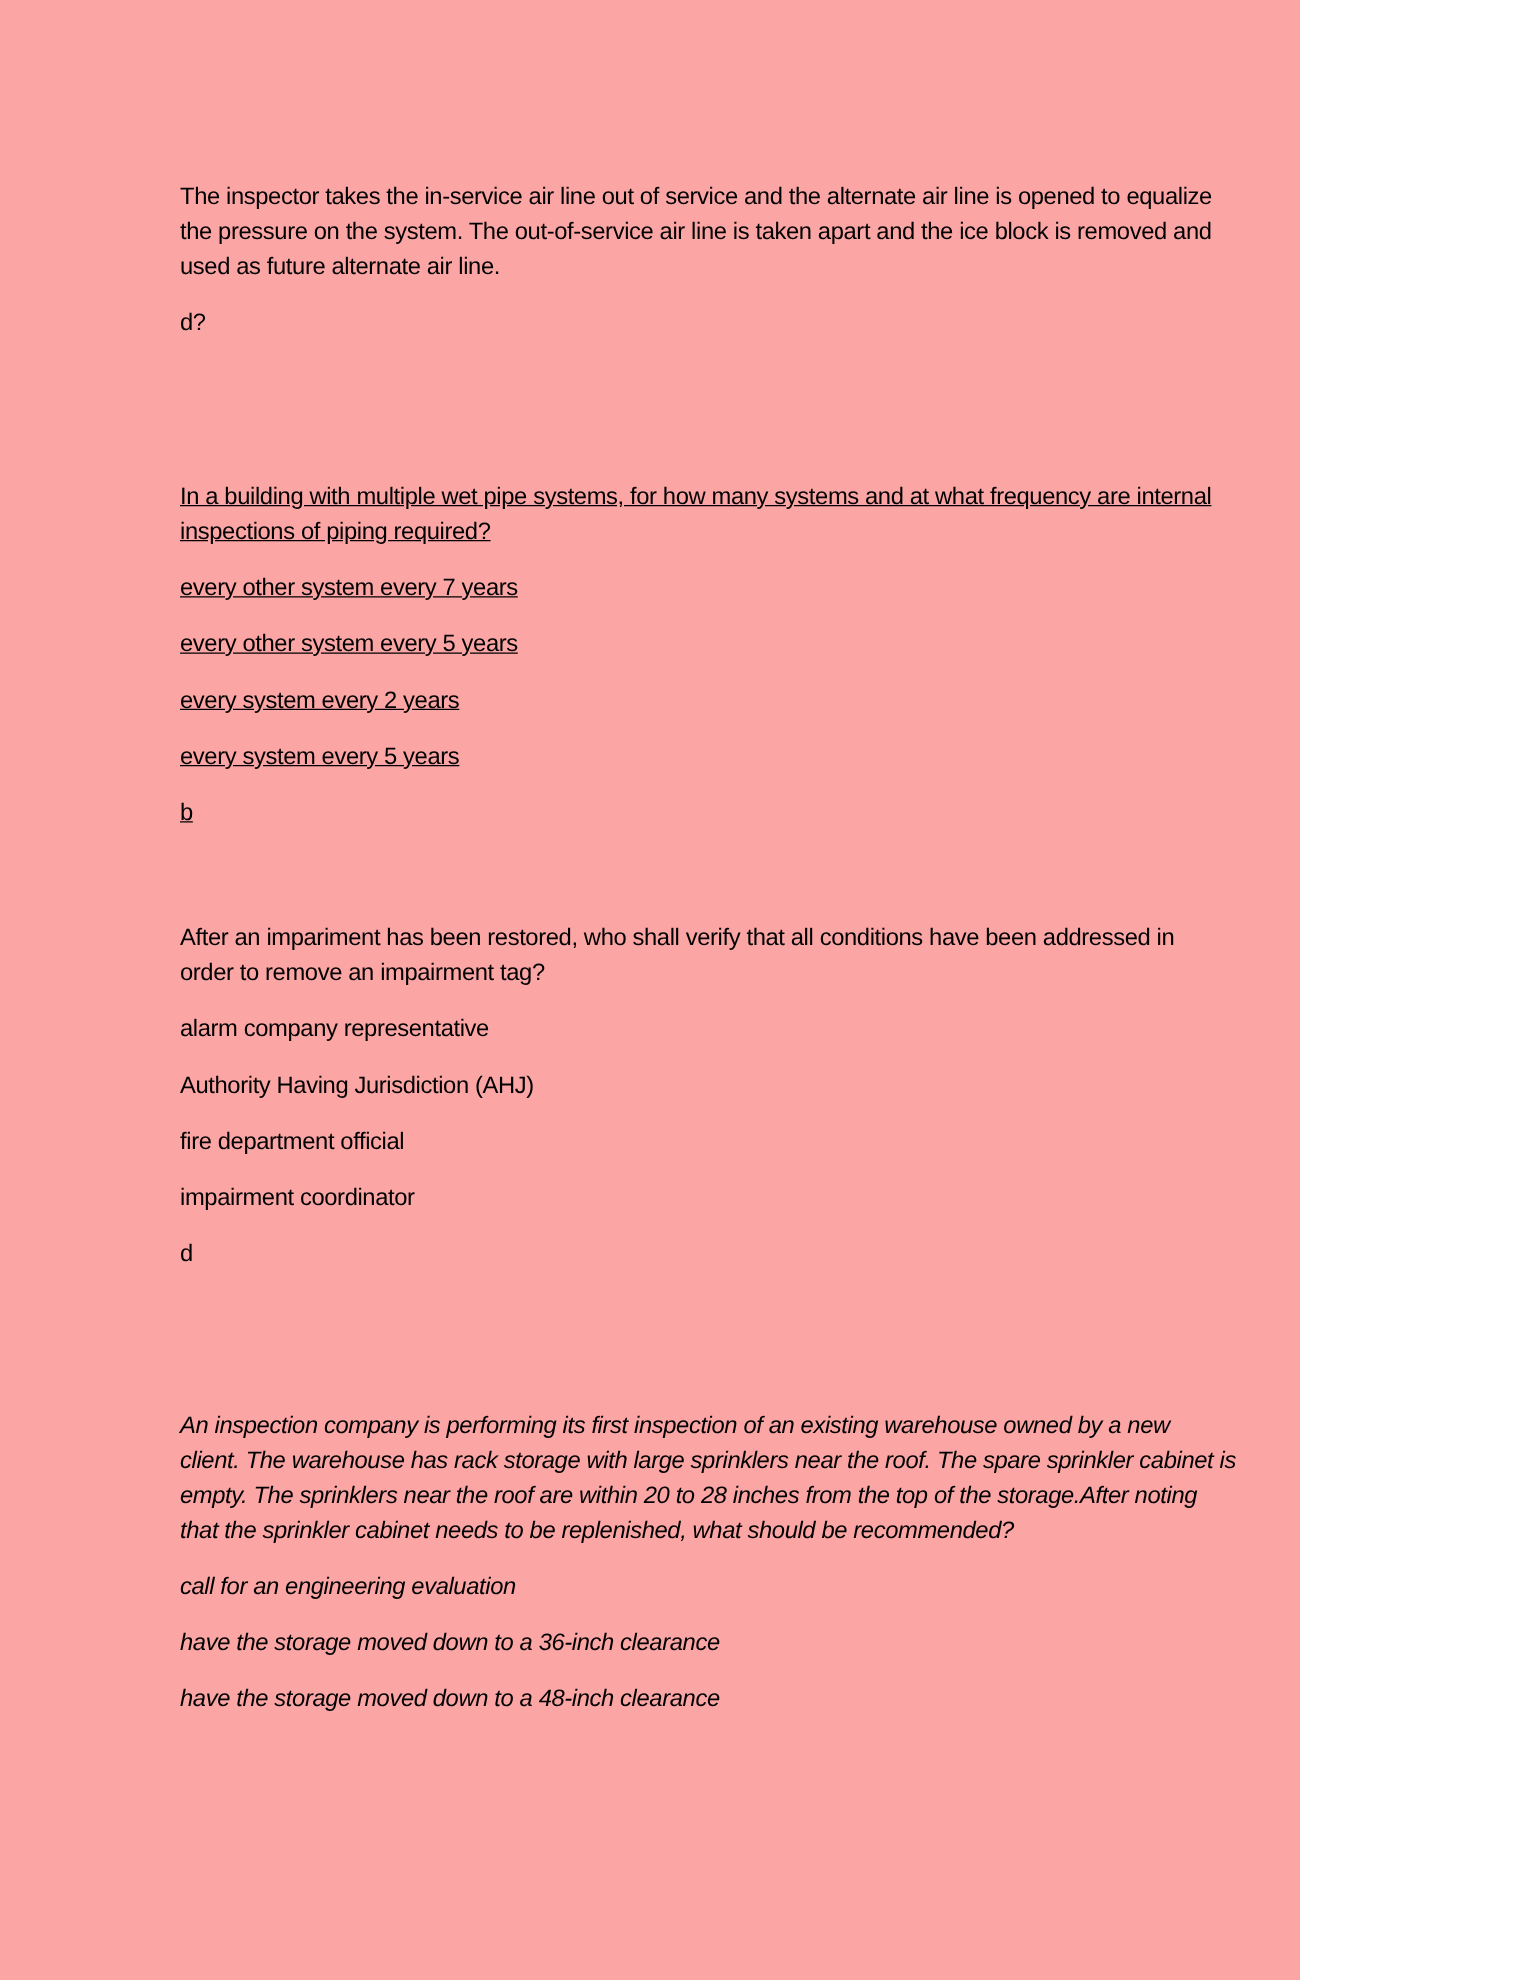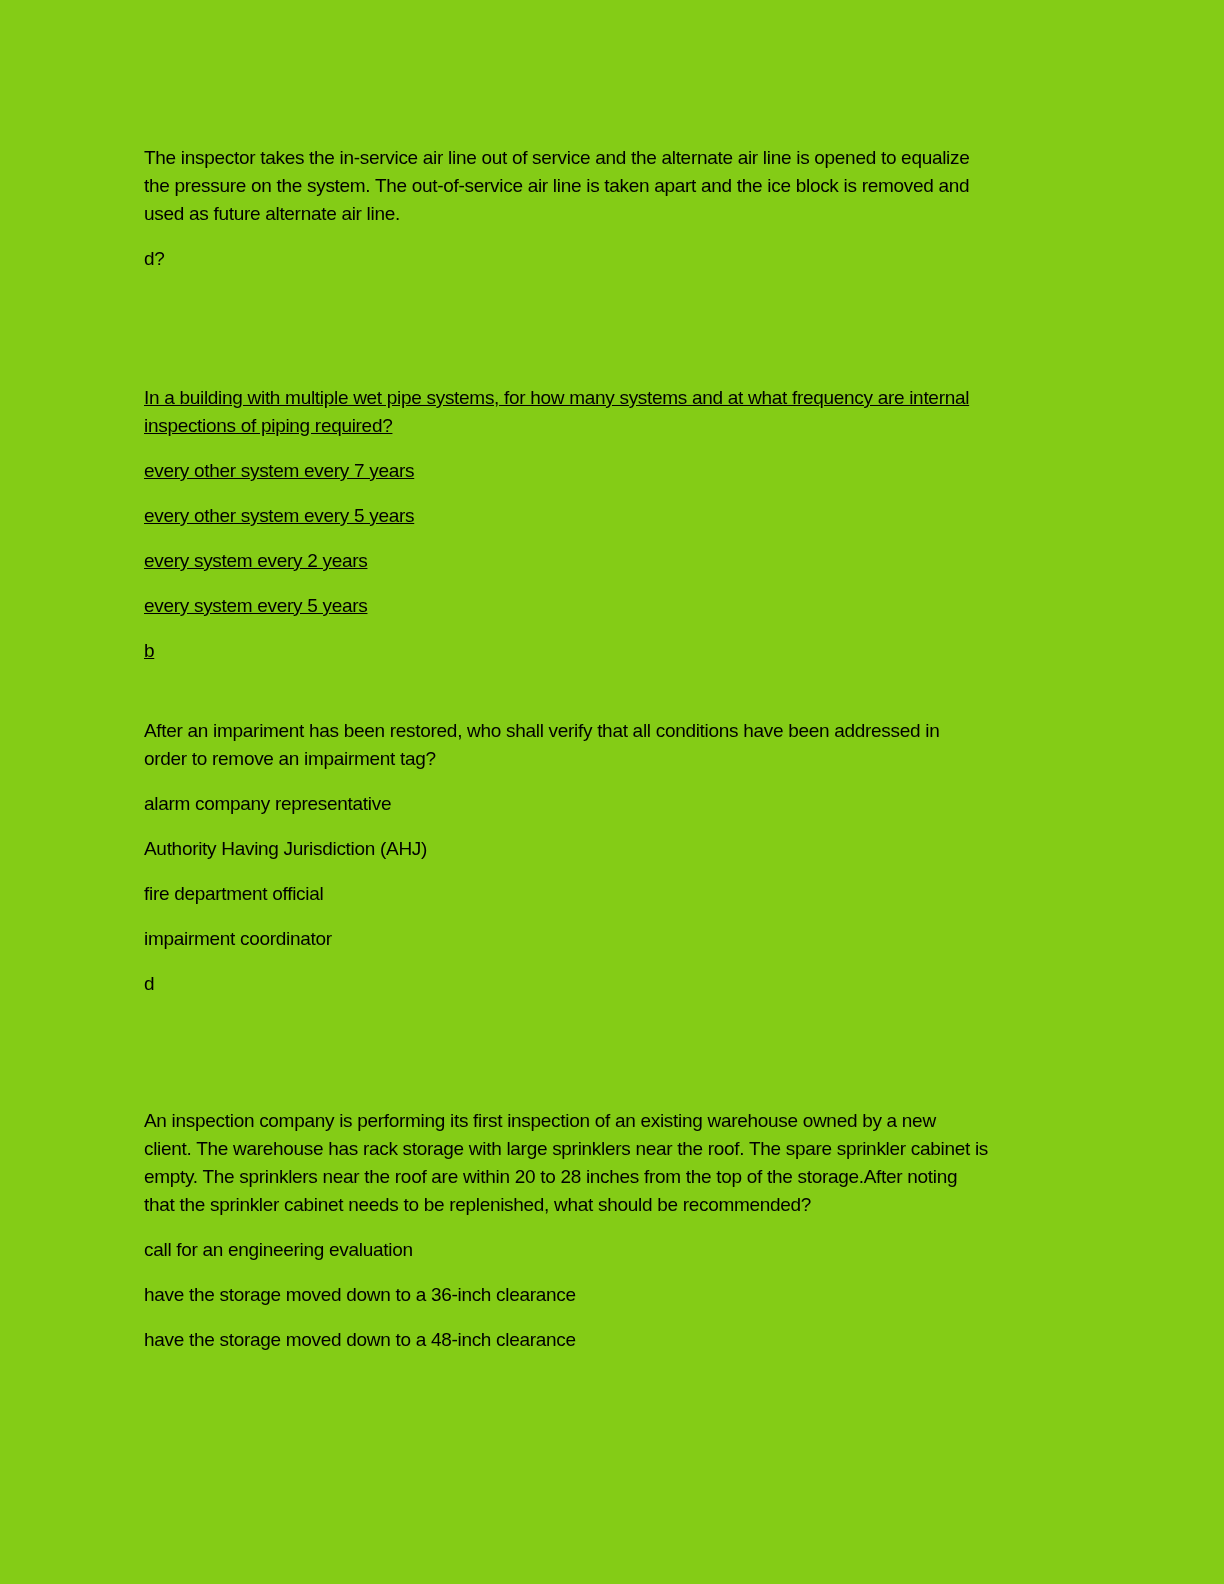--- a/index.html
+++ b/index.html
@@ -3,43 +3,43 @@
 <meta charset="utf-8">
 <title>Document</title>
 <style>
   html, body {
     margin: 0;
     padding: 0;
     background: #ffffff;
   }
   .page {
     position: relative;
-    width: 1224px;
+    width: 1040px;
     height: 1584px;
-    background: #84cc16;
+    background: #fca5a5;
     overflow: hidden;
   }
   .content {
     box-sizing: border-box;
     padding: 144px 80px 0 144px;
     width: 1224px;
   }
   .para {
     margin: 0 0 17px 0;
     font-family: "Liberation Sans", sans-serif;
     font-size: 19px;
     line-height: 28px;
     letter-spacing: -0.3px;
     color: #000000;
     white-space: pre-line;
   }
   .block { }
   #block-2 { margin-top: 111px; text-decoration: underline; }
-  #block-3 { margin-top: 52px; }
-  #block-4 { margin-top: 109px; }
+  #block-3 { margin-top: 72px; }
+  #block-4 { margin-top: 109px; font-style: italic; }
 </style>
 </head>
 <body>
 
 <div class="page">
   <div class="content">
 
     <section class="block" id="block-1">
       <p class="para">The inspector takes the in-service air line out of service and the alternate air line is opened to equalize
 the pressure on the system. The out-of-service air line is taken apart and the ice block is removed and

